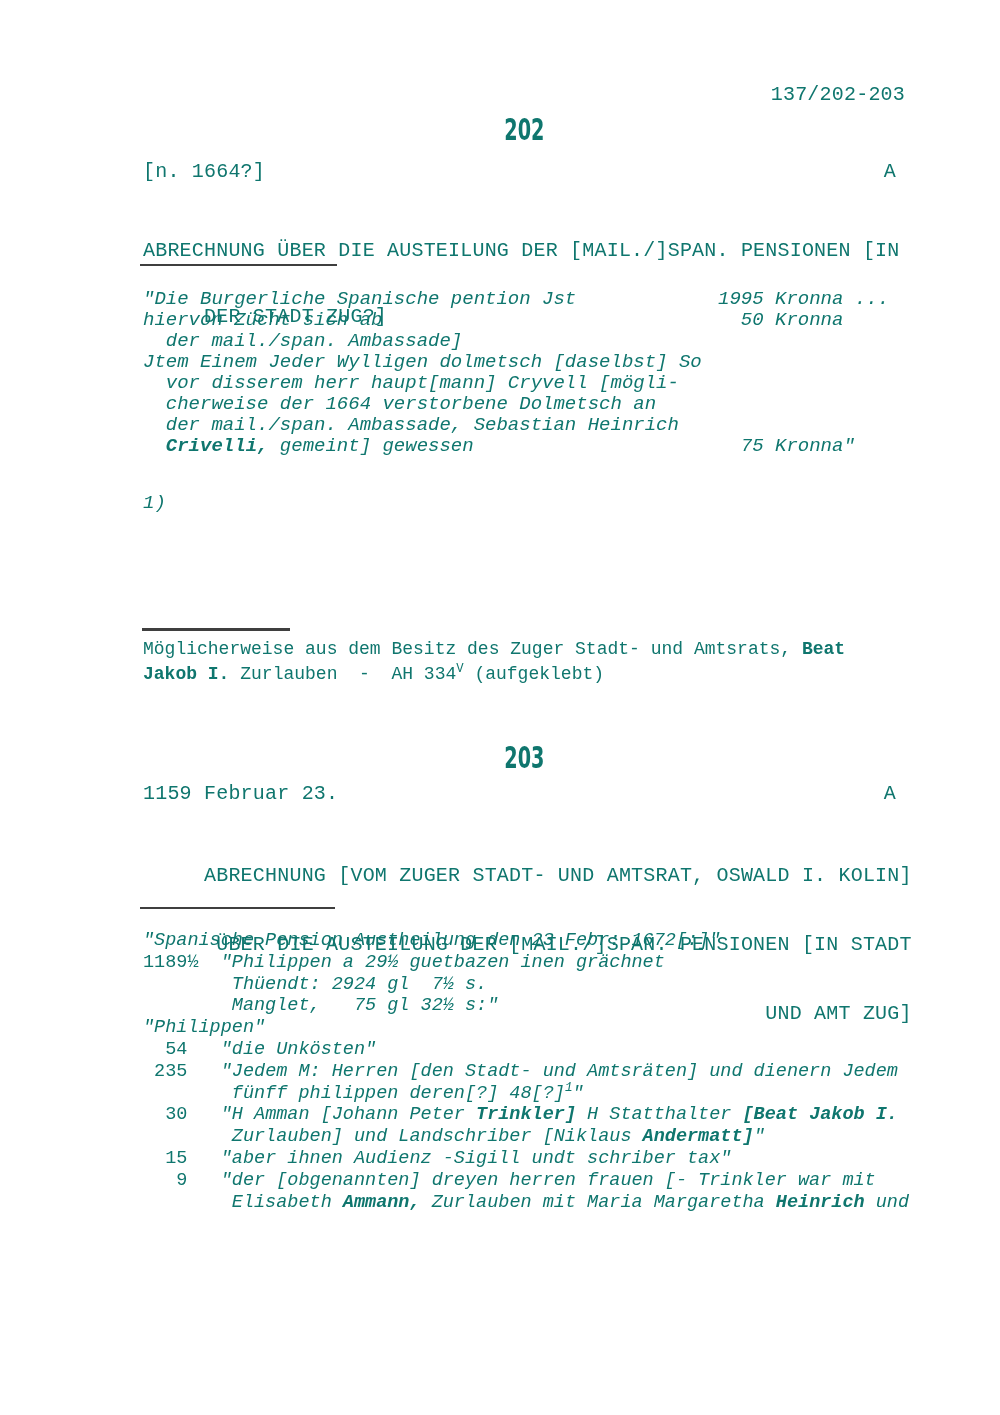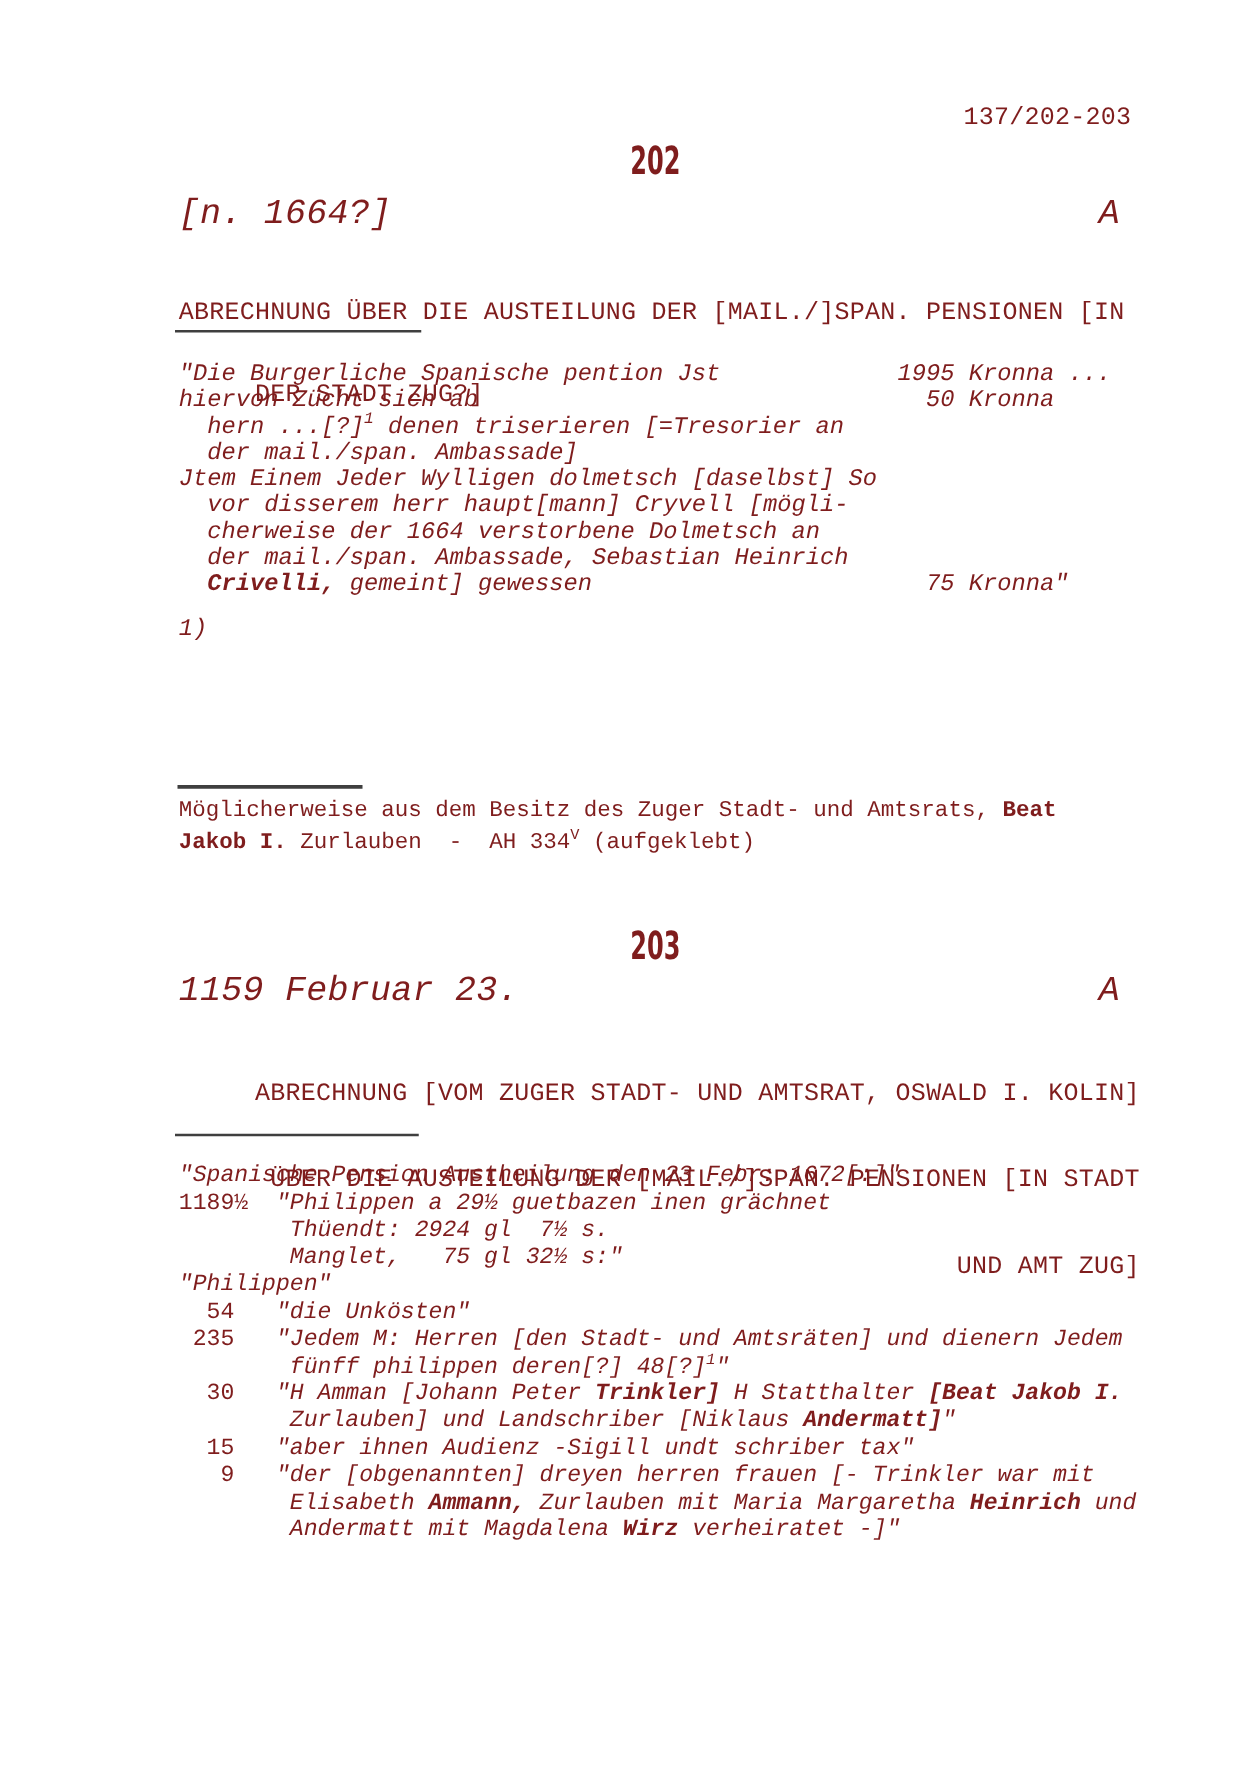--- a/index.html
+++ b/index.html
@@ -1,30 +1,30 @@
 <!DOCTYPE html>
 <html><head>
 <meta charset="utf-8">
 <style>
   html,body{margin:0;padding:0;background:#ffffff;}
   .page{
     position:relative;width:1000px;height:1415px;background:#ffffff;
-    color:#7f1d1d;font-family:"Liberation Mono",monospace;overflow:hidden;
+    color:#0f766e;font-family:"Liberation Mono",monospace;overflow:hidden;
   }
   .abs{position:absolute;}
   .pre{white-space:pre;}
   .mono20{font-size:20px;line-height:22px;letter-spacing:0.2px;}
   .title202{font-size:20px;line-height:22px;letter-spacing:0.2px;}
   .title203{font-size:20px;line-height:23px;letter-spacing:0.2px;}
   .heading{
     font-family:"DejaVu Sans",sans-serif;font-size:31px;line-height:34px;
     font-weight:bold;text-align:center;width:762px;left:143px;
   }
   .heading .squeeze{display:inline-block;transform:scaleX(0.62);transform-origin:50% 50%;}
-  .metarow{left:143px;width:753px;font-size:28px;line-height:22px;letter-spacing:0.2px;font-style:italic;}
+  .metarow{left:143px;width:753px;font-size:20px;line-height:22px;letter-spacing:0.2px;}
   .metarow .mark{position:absolute;right:0;top:0;}
   .rule{background:#3f3f3f;}
   .quote{left:143px;font-style:italic;font-size:19px;line-height:21px;}
   .quote .line{position:relative;white-space:pre;}
   .amt{position:absolute;left:575px;top:0;white-space:pre;}
   .fnmark{font-style:italic;font-size:19px;line-height:21px;}
   .prov{left:143px;font-size:18px;line-height:25px;}
   .prov .line{position:relative;white-space:pre;}
   .list{left:143px;font-style:italic;font-size:18.5px;line-height:21.8px;}
   .list .line{position:relative;white-space:pre;}
@@ -49,21 +49,20 @@
   <div class="abs title202 pre" style="left:143px;top:196px;">
     <div>ABRECHNUNG ÜBER DIE AUSTEILUNG DER [MAIL./]SPAN. PENSIONEN [IN</div>
     <div>     DER STADT ZUG?]</div>
   </div>
 
   <div class="abs rule" style="left:140px;top:264px;width:197px;height:2px;"></div>
 
   <div class="abs quote" style="top:289px;">
     <div class="line"><span>"Die Burgerliche Spanische pention Jst</span><span class="amt">1995 Kronna ...</span></div>
     <div class="line"><span>hiervon Zücht sich ab</span><span class="amt">  50 Kronna</span></div>
-    <div class="line"><span>  hern ...[?]</span><sup>1</sup><span> denen triserieren [=Tresorier an</span></div>
     <div class="line">  der mail./span. Ambassade]</div>
     <div class="line">Jtem Einem Jeder Wylligen dolmetsch [daselbst] So</div>
     <div class="line">  vor disserem herr haupt[mann] Cryvell [mögli-</div>
     <div class="line">  cherweise der 1664 verstorbene Dolmetsch an</div>
     <div class="line">  der mail./span. Ambassade, Sebastian Heinrich</div>
     <div class="line"><span>  </span><b>Crivelli,</b><span> gemeint] gewessen</span><span class="amt">  75 Kronna"</span></div>
   </div>
 
   <div class="abs fnmark" style="left:143px;top:493px;">1)</div>
 
@@ -96,16 +95,15 @@
     <div class="line">        Manglet,   75 gl 32½ s:"</div>
     <div class="line">"Philippen"</div>
     <div class="line"><span class="num">  54   </span><span>"die Unkösten"</span></div>
     <div class="line"><span class="num"> 235   </span><span>"Jedem M: Herren [den Stadt- und Amtsräten] und dienern Jedem</span></div>
     <div class="line"><span>        fünff philippen deren[?] 48[?]</span><sup>1</sup><span>"</span></div>
     <div class="line"><span class="num">  30   </span><span>"H Amman [Johann Peter </span><b>Trinkler]</b><span> H Statthalter </span><b>[Beat Jakob I.</b></div>
     <div class="line"><span>        Zurlauben] und Landschriber [Niklaus </span><b>Andermatt]</b><span>"</span></div>
     <div class="line"><span class="num">  15   </span><span>"aber ihnen Audienz -Sigill undt schriber tax"</span></div>
     <div class="line"><span class="num">   9   </span><span>"der [obgenannten] dreyen herren frauen [- Trinkler war mit</span></div>
     <div class="line"><span>        Elisabeth </span><b>Ammann,</b><span> Zurlauben mit Maria Margaretha </span><b>Heinrich</b><span> und</span></div>
-    <div class="line"><span>        Andermatt mit Magdalena </span><b>Wirz</b><span> verheiratet -]"</span></div>
   </div>
 
 </div>
 
 </body></html>

